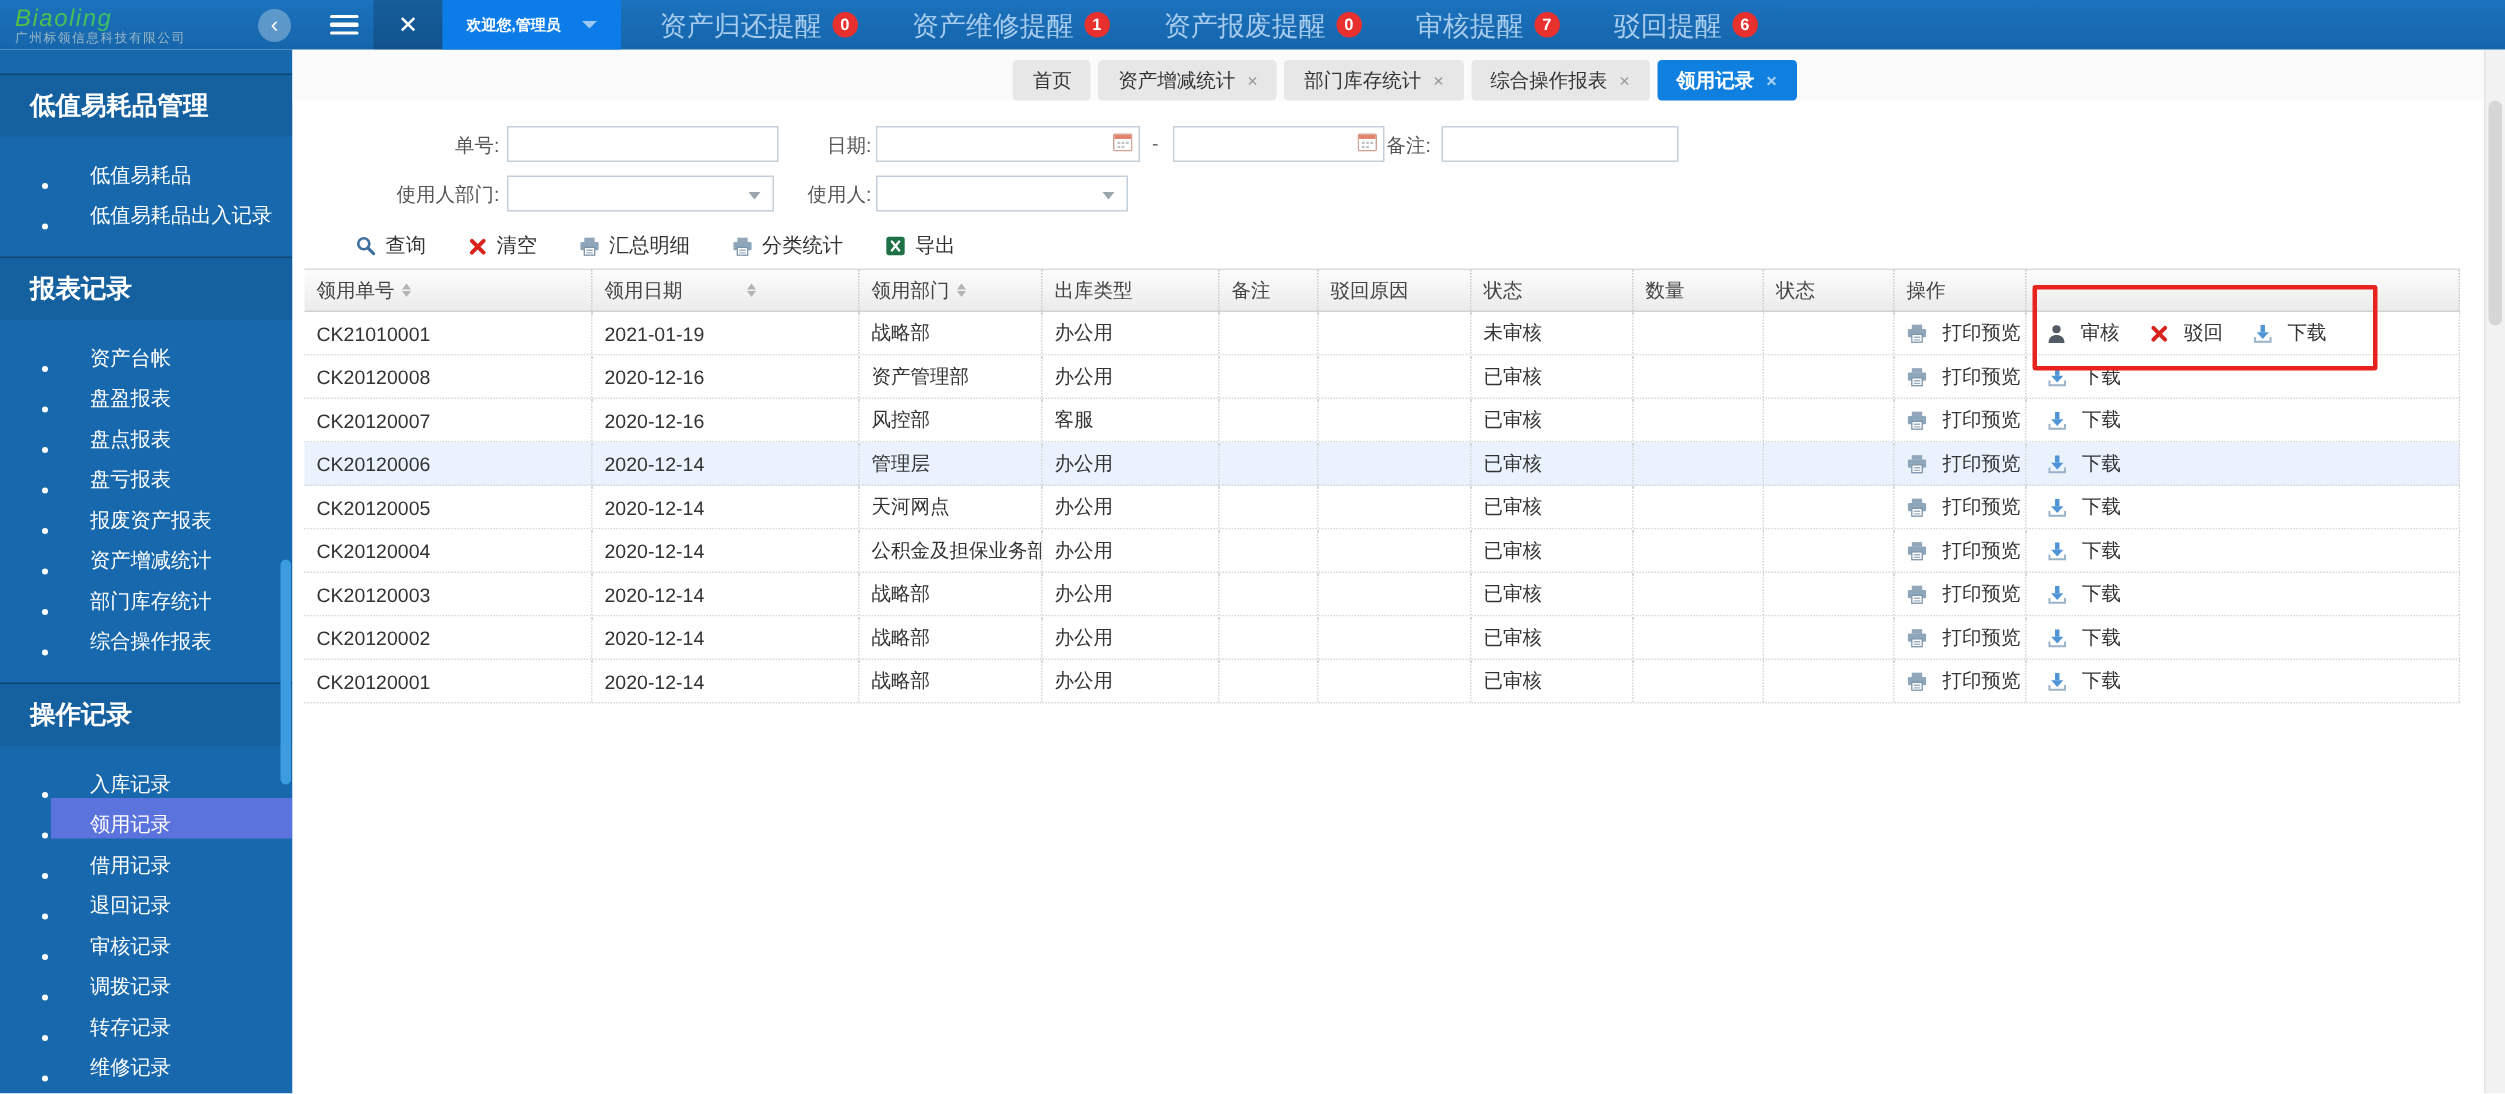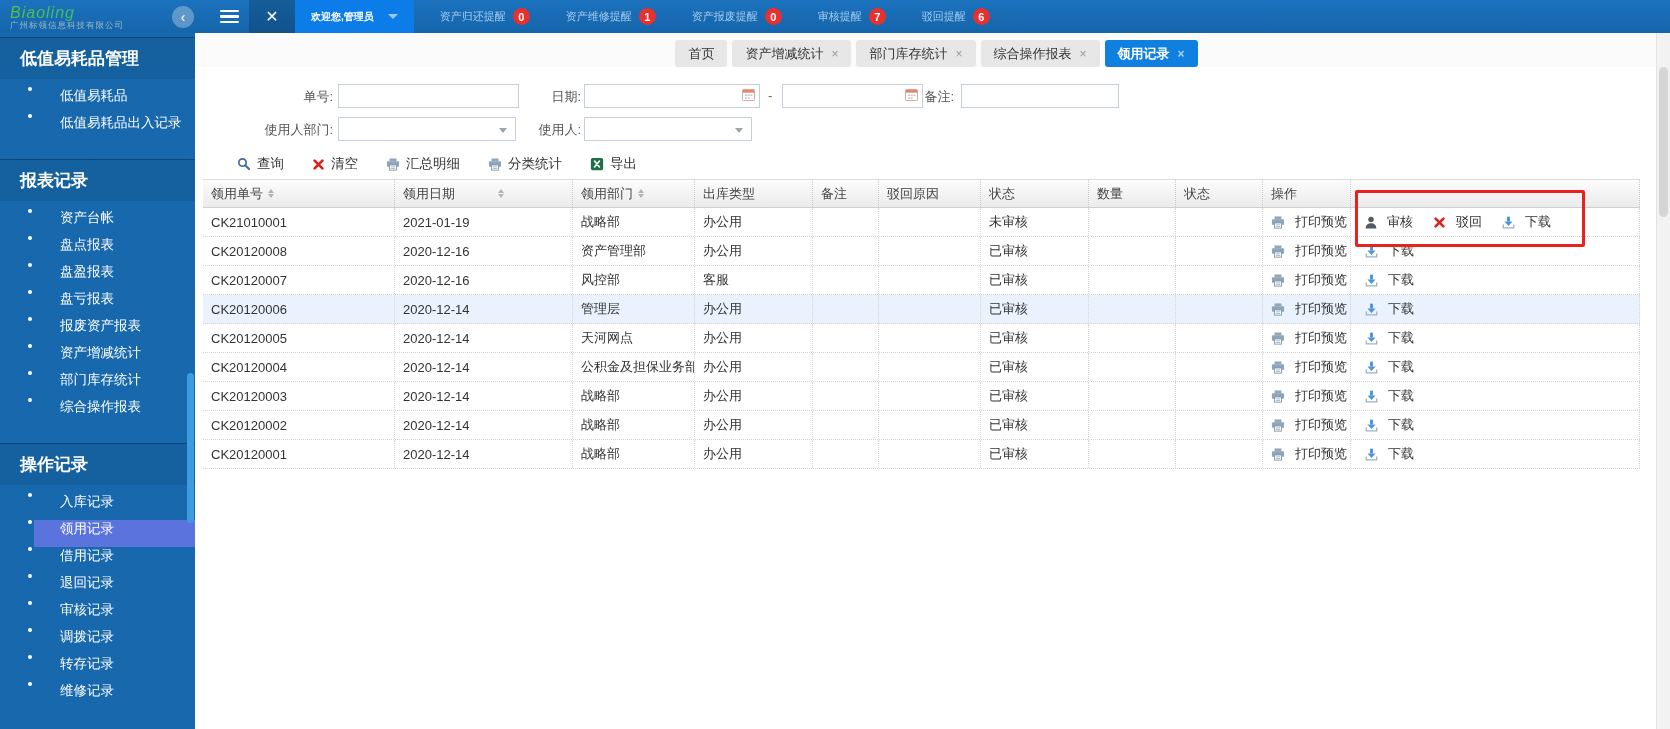--- a/index.html
+++ b/index.html
@@ -14,34 +14,34 @@
     transform:translateY(1px); }
   .logo-sub { font-size:8.5px; color:#9db8c4; margin-top:1px; letter-spacing:1px; white-space:nowrap; }
   .collapse-btn { width:22px; height:22px; border-radius:50%; background:rgba(255,255,255,.3); border:none; color:#fff; font-size:15px; line-height:20px; text-align:center; cursor:pointer; margin-left:4px; }
   .menu-btn { background:none; border:none; margin-left:26px; cursor:pointer; }
   .hamburger-icon i { display:block; width:19px; height:2.6px; background:#fff; margin:3px 0; border-radius:1px; }
   .close-btn { height:33px; width:46px; margin-left:10px; background:rgba(0,0,0,.18); border:none; color:#fff; font-size:16px; cursor:pointer; }
   .welcome { height:33px; background:#0c7ce8; color:#fff; display:flex; align-items:center; padding:0 16px; font-size:10px; font-weight:bold; cursor:pointer; }
   .welcome .caret { width:0; height:0; border-left:5px solid transparent; border-right:5px solid transparent; border-top:5px solid #9cc8f2; margin-left:14px; }
   .notifs { display:flex; align-items:center; margin-left:26px; gap:36px; }
   .notif { display:flex; align-items:center; gap:7px; cursor:pointer; }
-  .notif-label { color:#a6cbec; font-size:11px; }
+  .notif-label { color:#a6cbec; font-size:18px; }
   .notif-badge { min-width:17px; height:17px; border-radius:9px; background:#e8302e; color:#fff; font-size:11px; font-weight:bold; display:flex; align-items:center; justify-content:center; padding:0 4px; }
 
   
   .main { display:flex; height:696px; }
   .sidebar { width:195px; background:#1768ac; position:relative; overflow:hidden; flex:none; }
   .content { flex:1; position:relative; background:#fff; overflow:hidden; }
 
   
   .sb-section-title { margin-top:10px; padding:9px 0 9px 20px; font-size:17px; font-weight:bold; color:#fff;
     background:rgba(0,0,0,.07); border-top:1px solid rgba(0,0,0,.28); }
-  .sb-section-title:first-child { margin-top:4px; }
+  .sb-section-title:first-child { margin-top:16px; }
   .sb-items { padding:8px 0; }
-  .sb-item { height:27px; display:flex; align-items:flex-start; color:#fff; font-size:13.5px; cursor:pointer; position:relative; }
+  .sb-item { height:27px; display:flex; align-items:flex-end; color:#fff; font-size:13.5px; cursor:pointer; position:relative; }
   .sb-item .bullet { width:4px; height:4px; border-radius:50%; background:#fff; margin:0 0 0 28px; flex:none; }
   .sb-item .sb-label { margin-left:28px; position:relative; z-index:1; }
   .sb-item.selected::before { content:""; position:absolute; left:34px; right:0; top:0; bottom:0; background:#5b74dd; }
   .sb-scrollbar { position:absolute; right:1px; top:340px; width:7px; height:150px; border-radius:4px; background:#3d9be0; }
 
   
   .tabbar { height:34px; padding:7px 0 0 8px; background:#fbfbfb; display:flex; gap:5px; position:relative;justify-content:center; }
   .tab { height:27px; line-height:27px; background:#e7e7e7; border-radius:3px; padding:0 13px; font-size:13px; color:#333; cursor:pointer; display:flex; align-items:center; }
   .tab .x { margin-left:8px; color:#9a9a9a; font-size:12px; line-height:1; }
   .tab.active { background:#1080e0; color:#fff; font-weight:bold; }
@@ -138,25 +138,25 @@
         </div>
       </div>
       <div class="sb-section-title">报表记录</div>
       <div class="sb-items">
         <div class="sb-item">
           <span class="bullet"></span>
           <span class="sb-label">资产台帐</span>
         </div>
         <div class="sb-item">
           <span class="bullet"></span>
+          <span class="sb-label">盘盈报表</span>
+        </div>
+        <div class="sb-item">
+          <span class="bullet"></span>
           <span class="sb-label">盘点报表</span>
-        </div>
-        <div class="sb-item">
-          <span class="bullet"></span>
-          <span class="sb-label">盘盈报表</span>
         </div>
         <div class="sb-item">
           <span class="bullet"></span>
           <span class="sb-label">盘亏报表</span>
         </div>
         <div class="sb-item">
           <span class="bullet"></span>
           <span class="sb-label">报废资产报表</span>
         </div>
         <div class="sb-item">

